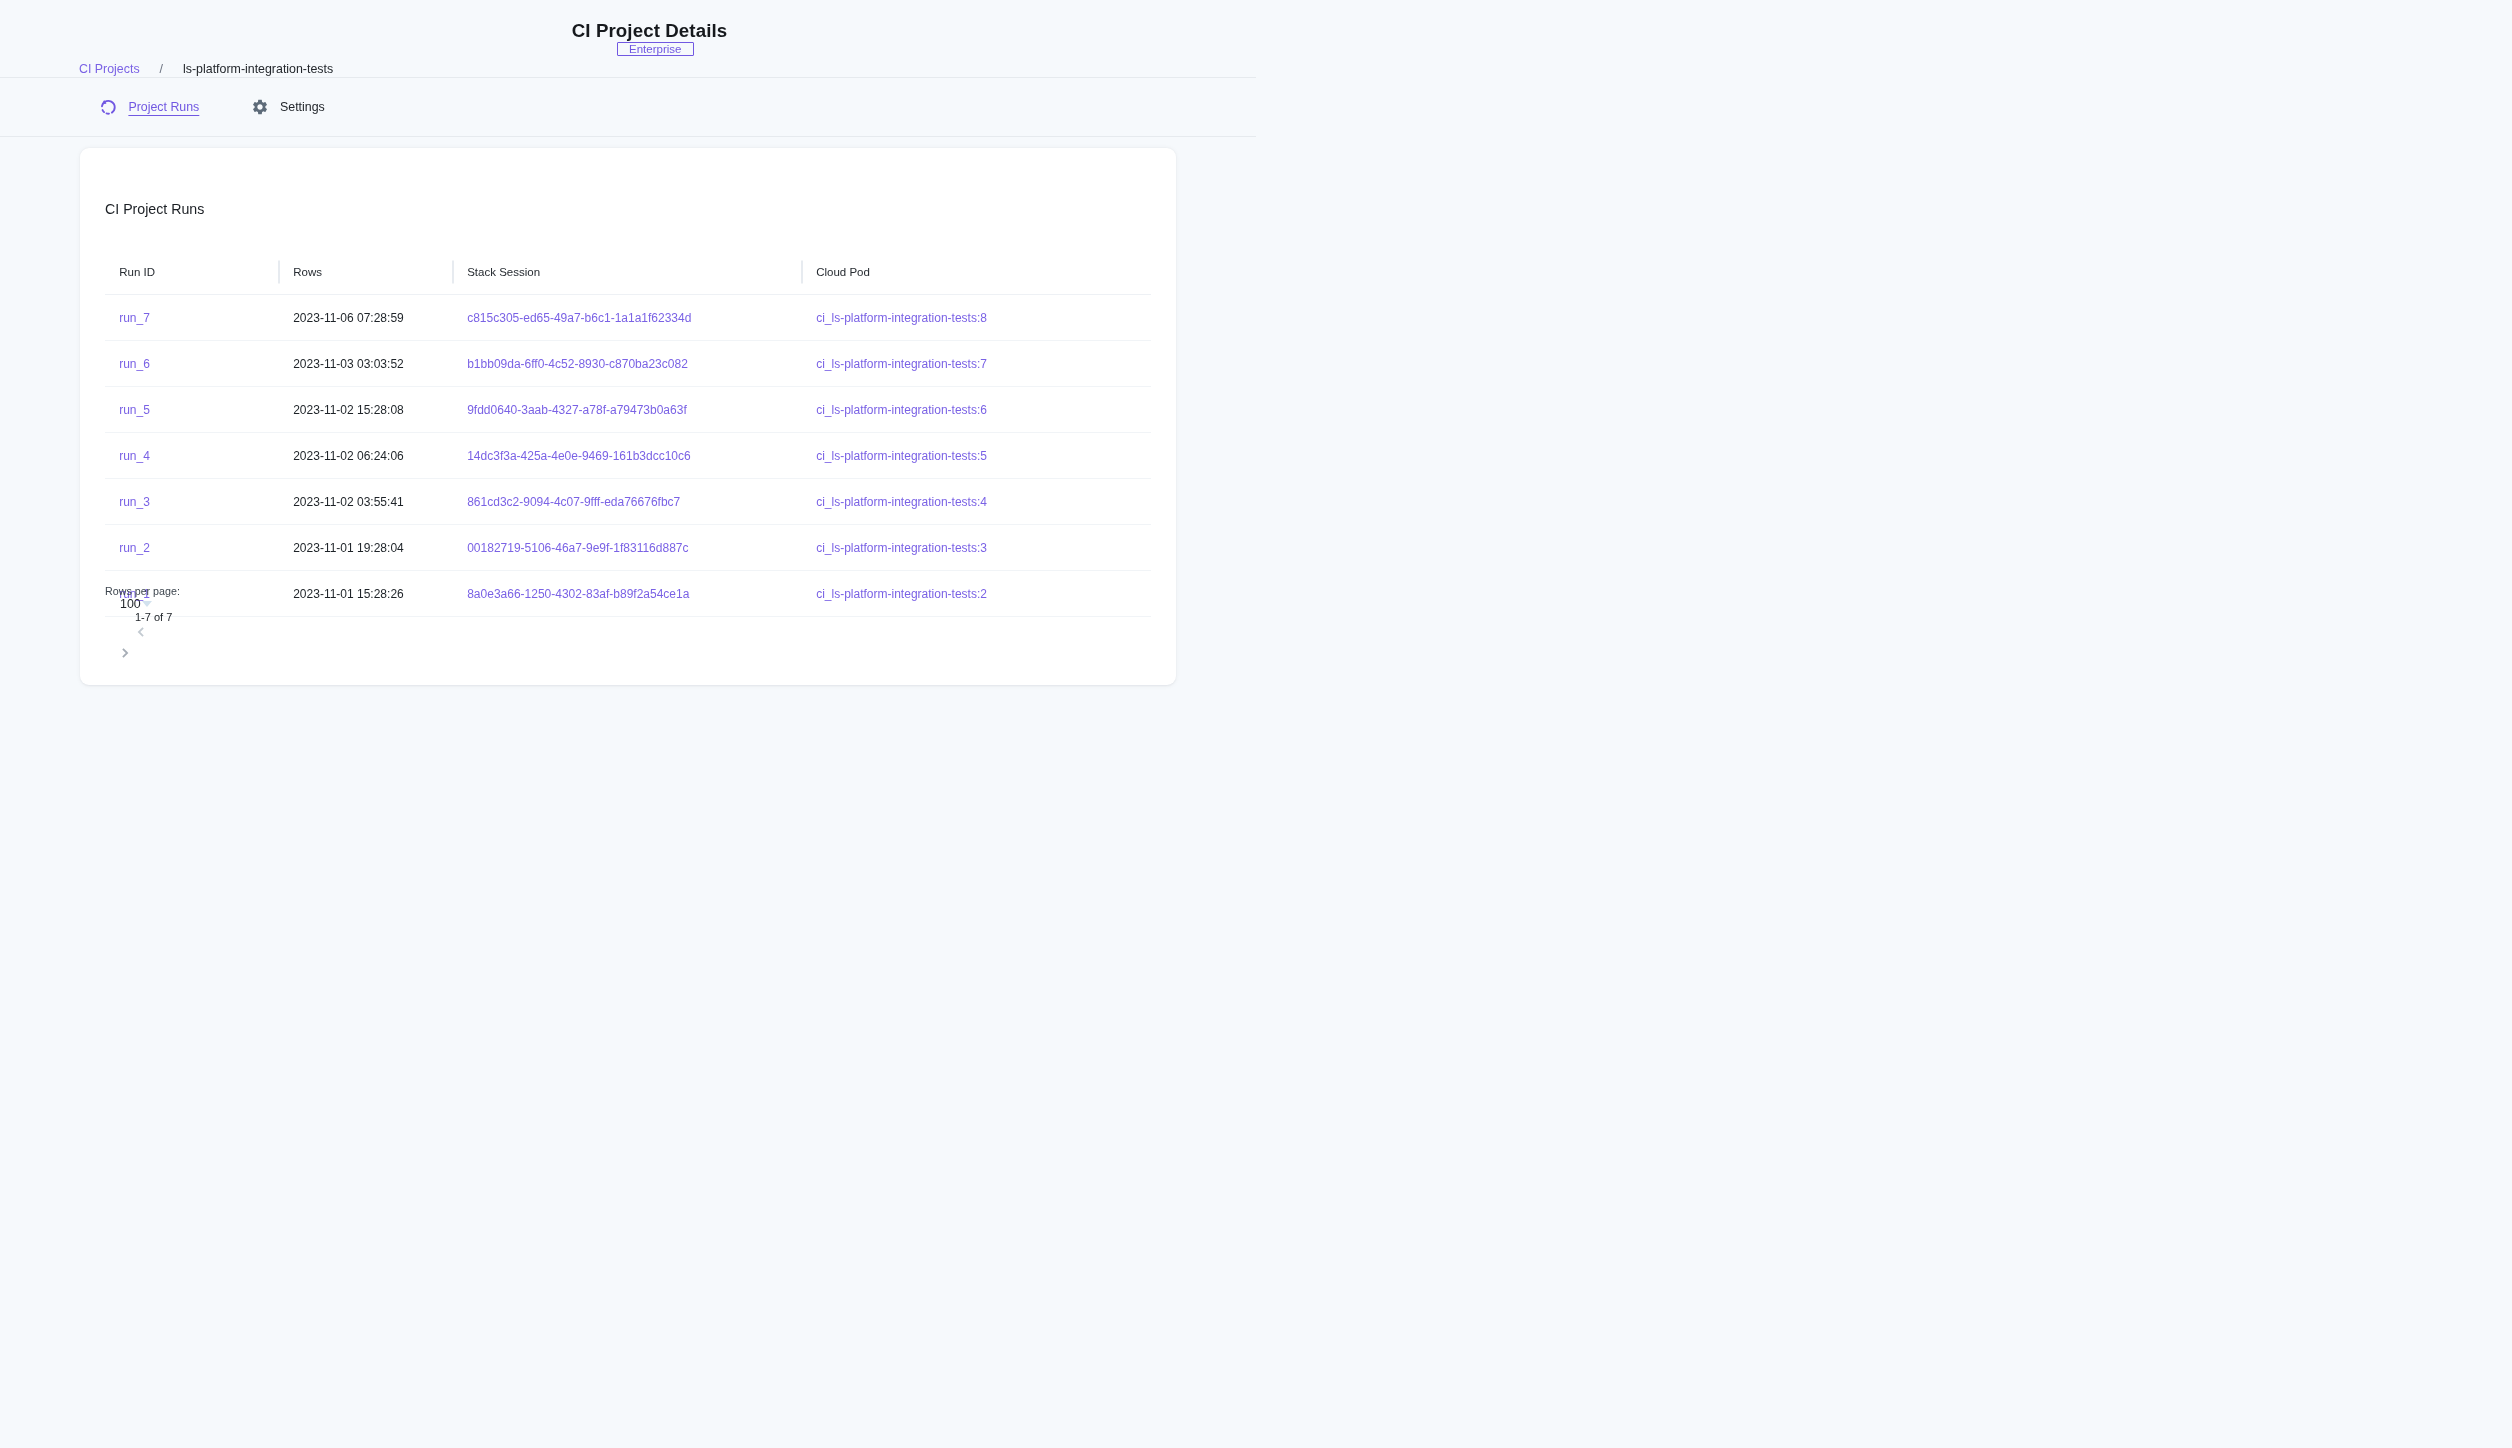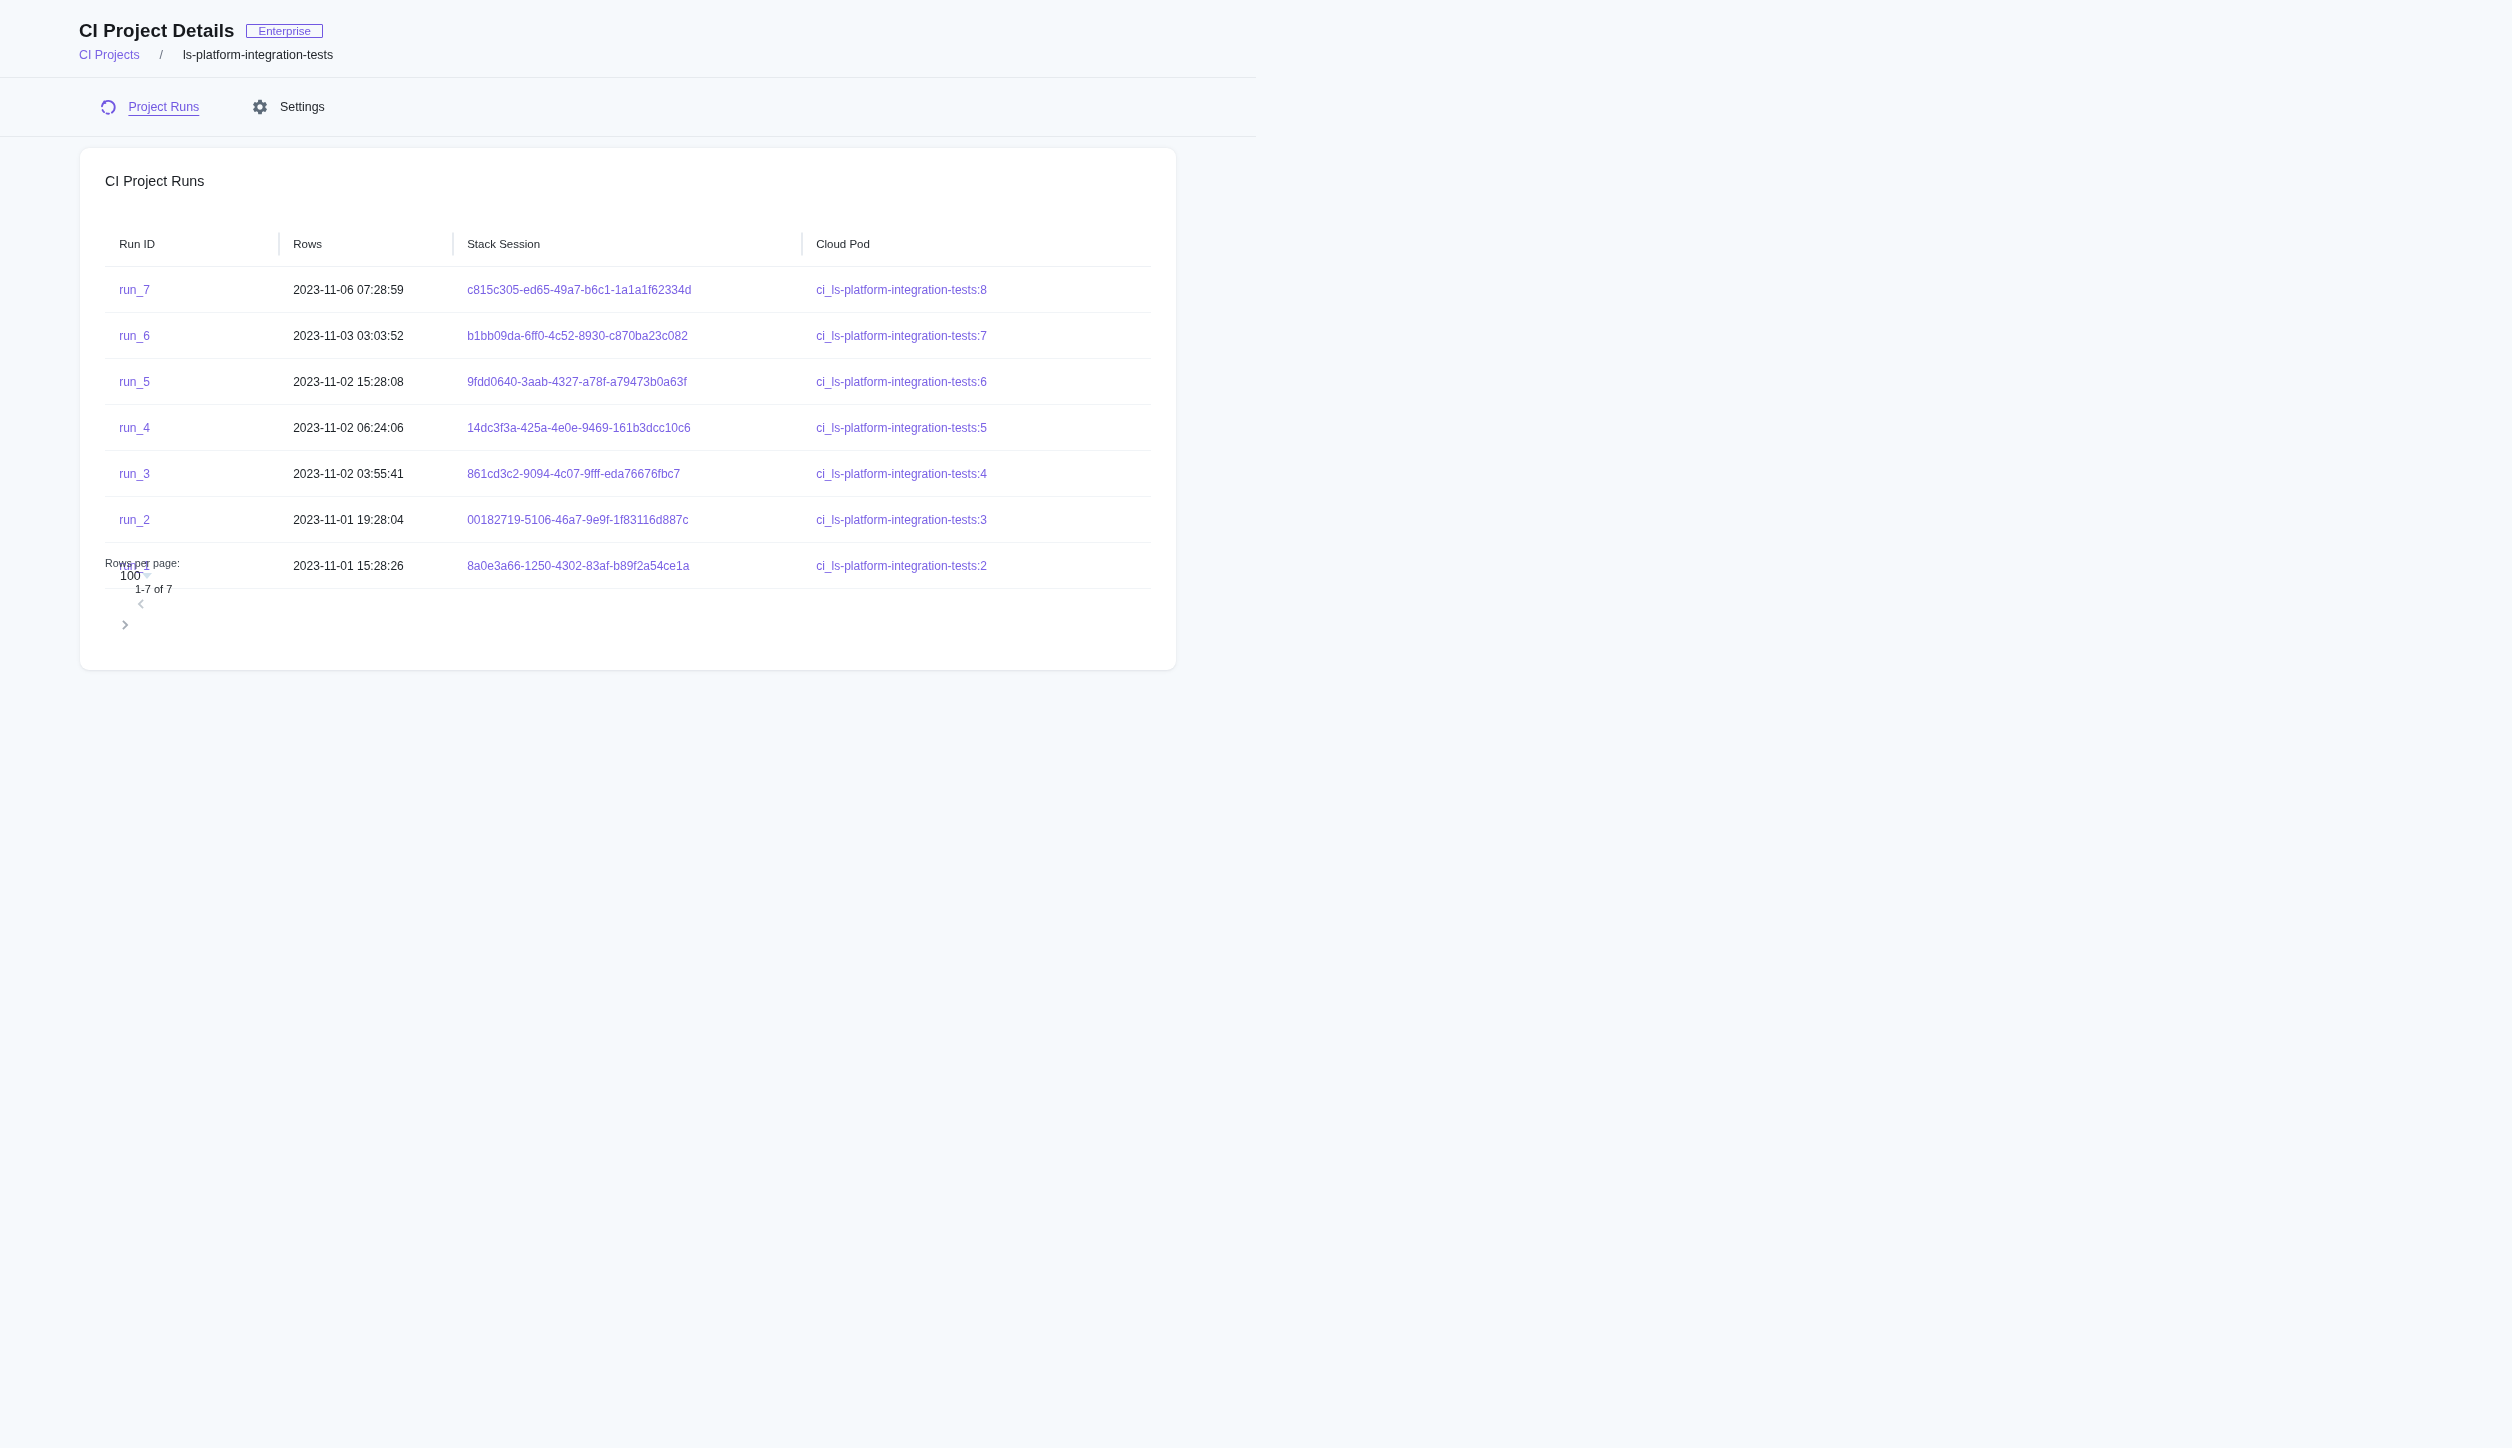--- a/index.html
+++ b/index.html
@@ -11,21 +11,21 @@
     color: #1c2126;
     position: relative;
   }
 
   
   .page-header {
     padding: 19.5px 36px 0 79px;
     height: 78px;
     border-bottom: 0.9px solid #e6eaee;
   }
-  .title-row { display: flex; align-items: center; }
+  .title-row { display: flex; align-items: center; flex-direction: column; }
   .page-title {
     font-size: 18.7px;
     font-weight: 600;
     color: #16191d;
     letter-spacing: 0.1px;
   }
   .badge {
     margin-left: 11.5px;
     display: inline-flex;
     align-items: center;
@@ -84,20 +84,21 @@
     min-height: 522px;
     border-radius: 9px;
     box-shadow: 0 0.9px 1.8px rgba(16,24,40,0.05), 0 0.9px 5.3px rgba(16,24,40,0.05);
     padding: 23px 25px 19.5px;
   }
   .card-title {
     font-size: 14.2px;
     font-weight: 500;
     color: #1b1f24;
     line-height: 21.3px;
+    margin-top: 28px;
   }
 
   
   table.runs-table {
     width: 100%;
     margin-top: 29px;
     border-collapse: collapse;
     table-layout: fixed;
   }
   .runs-table col.c1 { width: 174px; }

